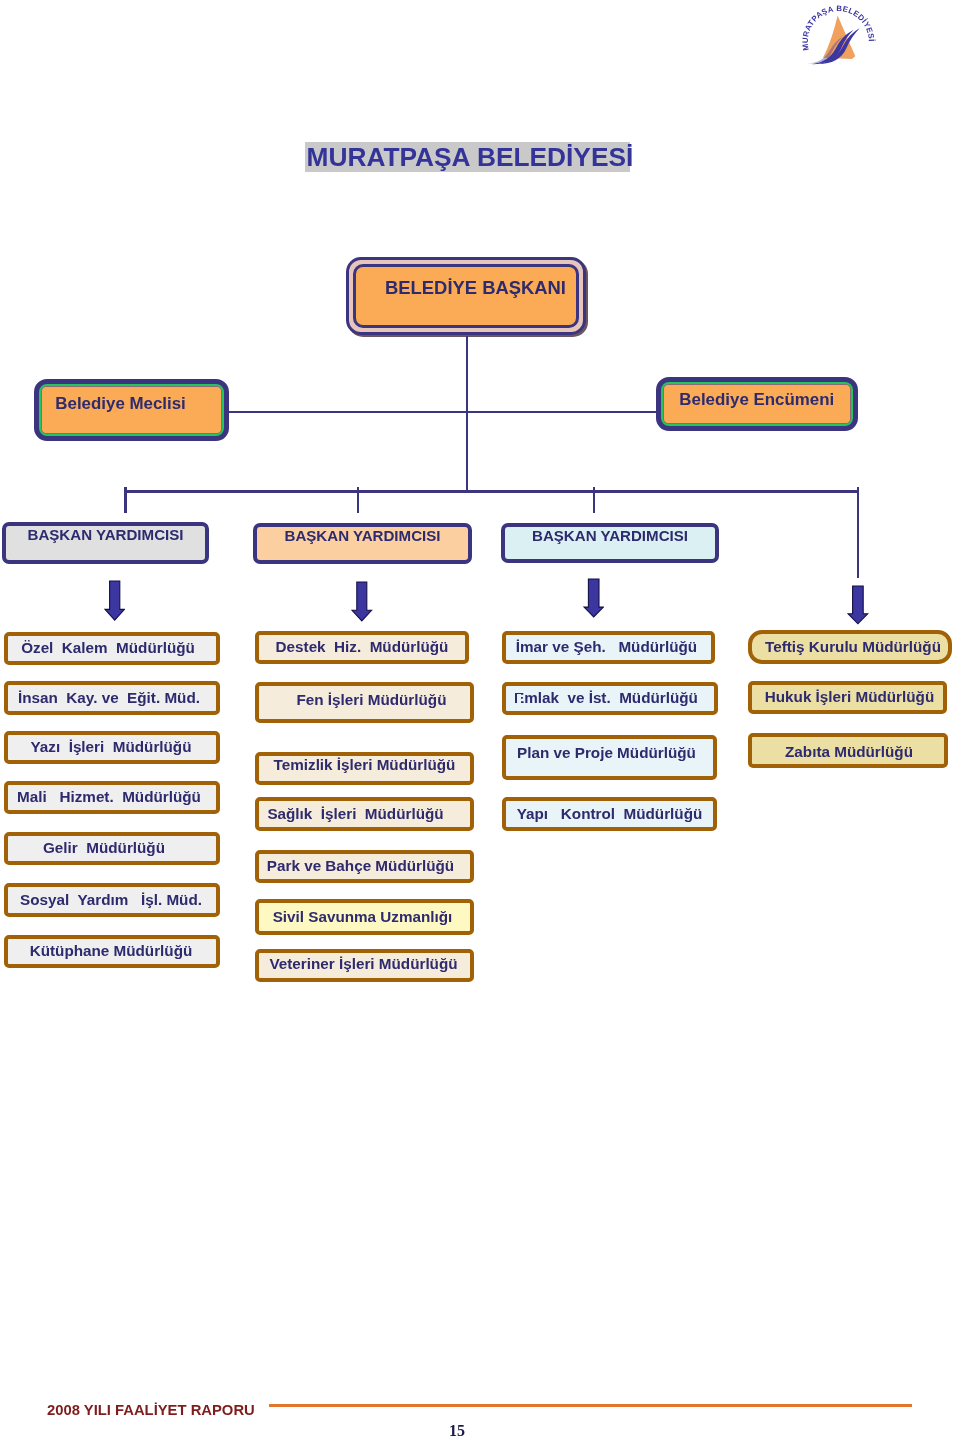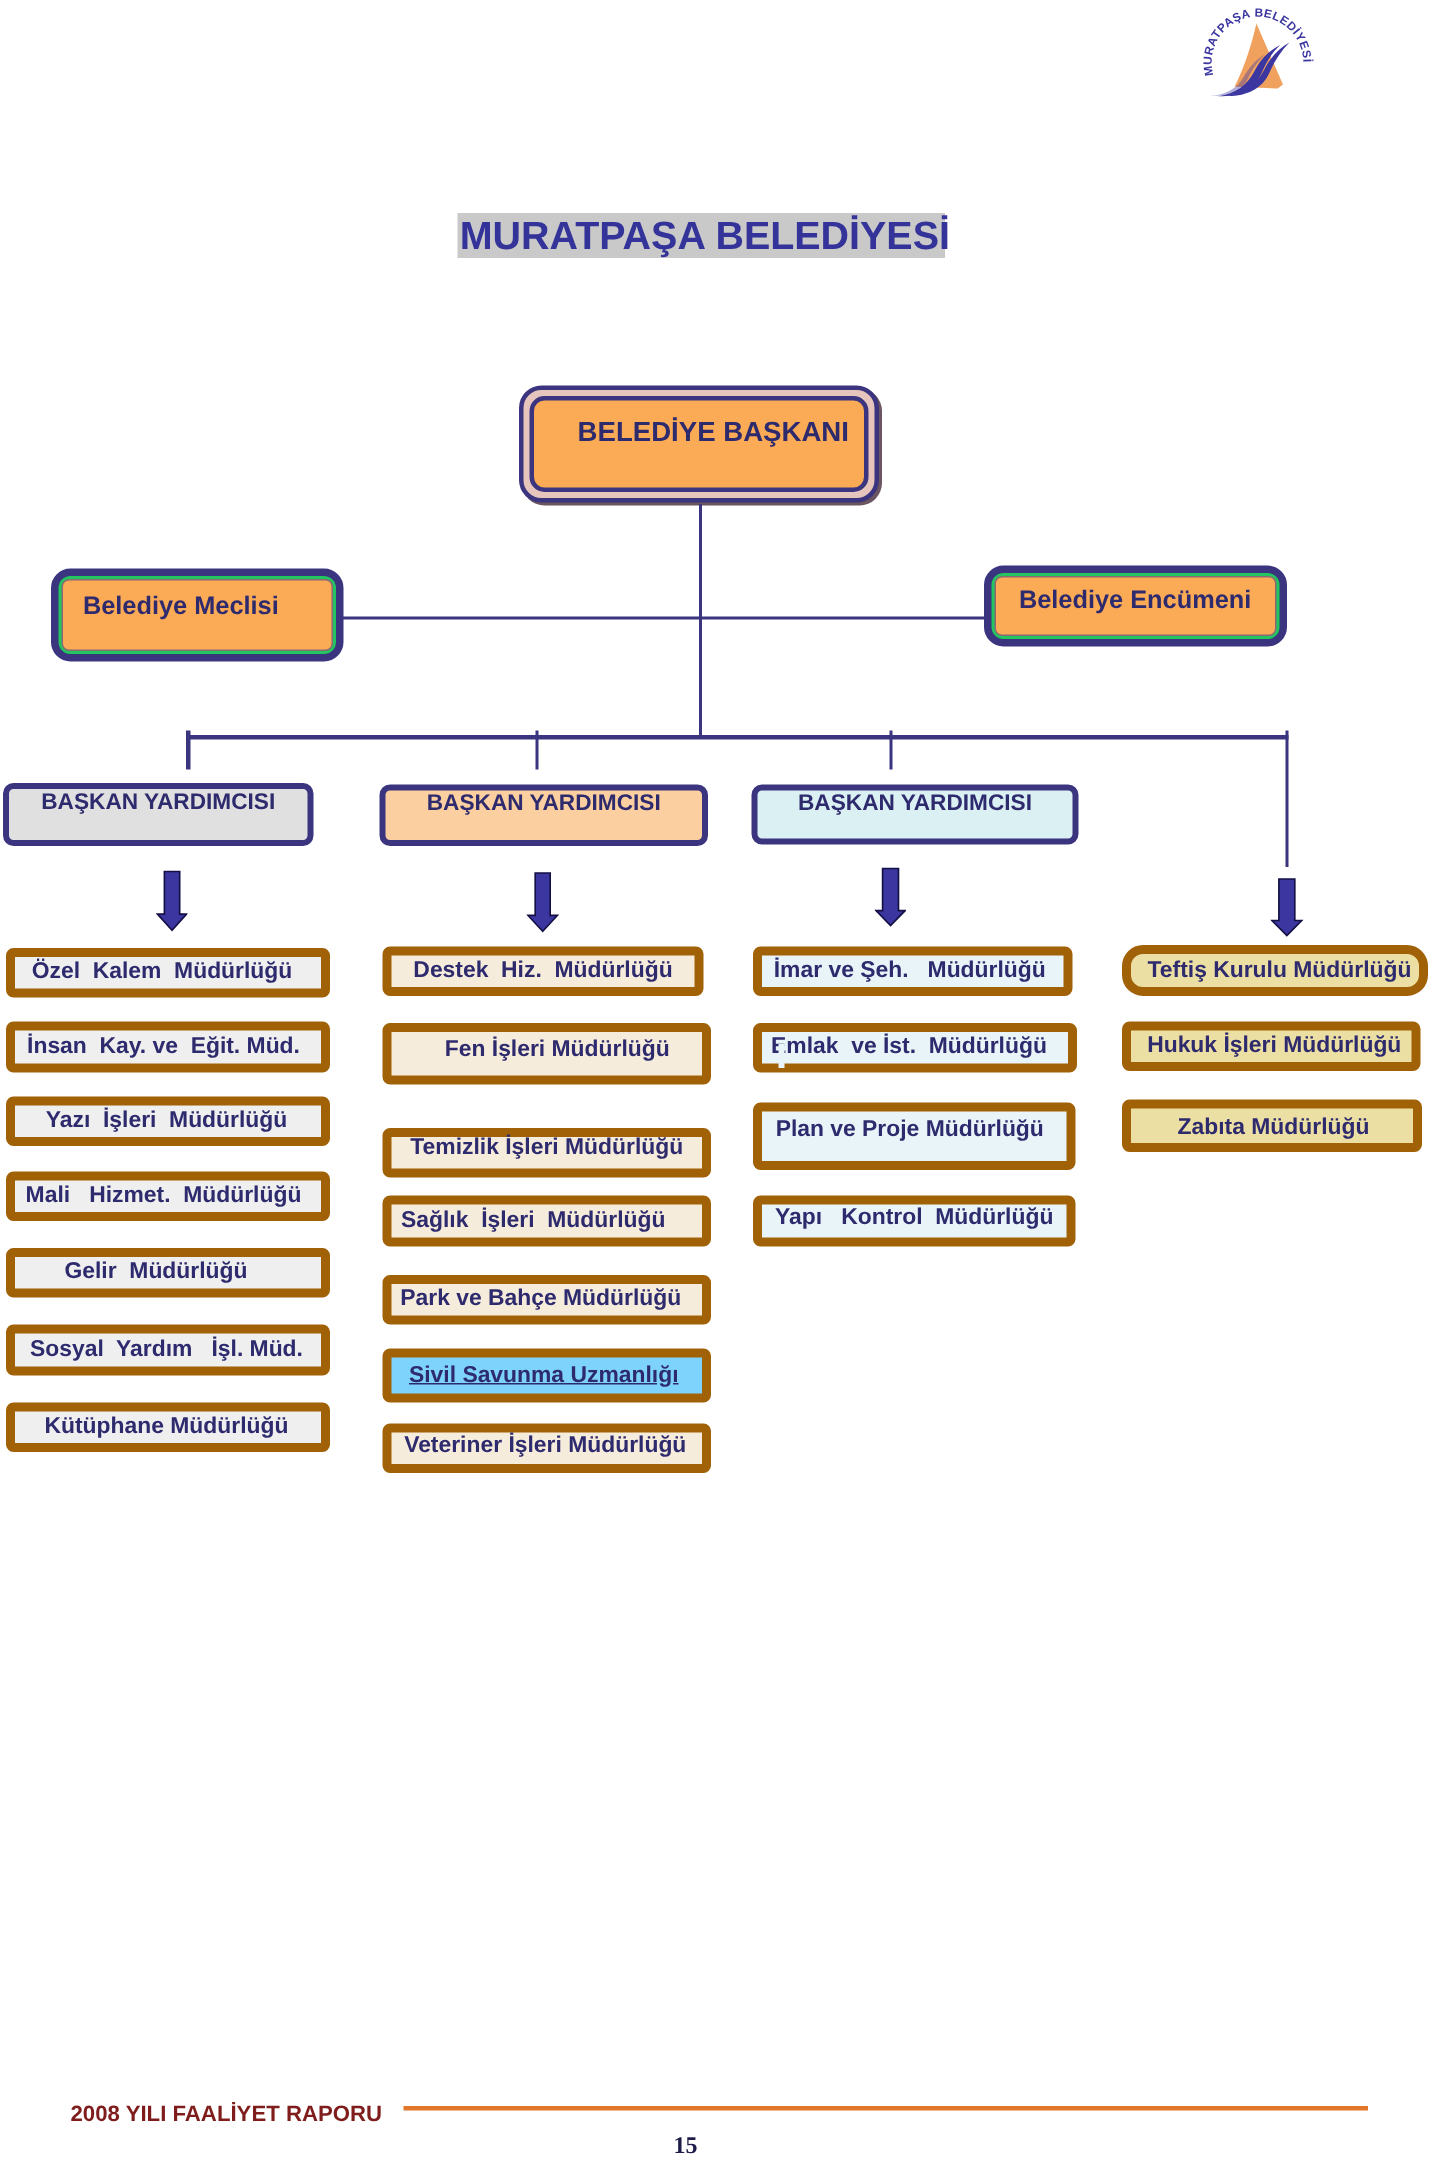--- a/index.html
+++ b/index.html
@@ -2,21 +2,21 @@
 <html><head>
 <meta charset="utf-8">
 <title>MURATPAŞA BELEDİYESİ</title>
 <style>
   html,body{margin:0;padding:0;background:#fff;}
   body{width:960px;height:1440px;font-family:"Liberation Sans",sans-serif;position:relative;overflow:hidden;}
   .page{position:absolute;left:0;top:0;width:960px;height:1440px;background:#fff;}
   .logo{position:absolute;left:785px;top:0px;width:110px;height:75px;}
   .title-wrap{position:absolute;left:304.5px;top:142px;height:30px;width:325px;background:#c9c9c9;display:flex;align-items:flex-end;}
   .title-text{color:#333399;font-weight:bold;font-size:26.3px;white-space:nowrap;margin-left:2px;line-height:1;padding-bottom:2px;}
-  .node{position:absolute;box-sizing:border-box;border:6px solid #a16207;border-radius:5px;
+  .node{position:absolute;box-sizing:border-box;border:4px solid #a16207;border-radius:5px;
         display:flex;align-items:center;justify-content:center;color:#2e2a6e;font-weight:bold;
         text-align:center;line-height:1.1;}
   .node span{display:block;white-space:pre;}
   .glyph-mask{position:absolute;display:block;}
   .root-ring1{position:absolute;box-sizing:border-box;border:3px solid #3b3580;border-radius:15px;background:#e6c6bc;padding:4.4px;
               box-shadow:2px 2px 0 0 #6a5560;}
   .root-ring2{box-sizing:border-box;width:100%;height:100%;border:3px solid #3b3580;border-radius:10px;background:#fbab55;padding:0;
               display:flex;align-items:flex-start;justify-content:center;}
   .root-ring3{box-sizing:border-box;width:100%;display:flex;align-items:flex-start;justify-content:center;padding-top:10px;padding-right:9px;}
   .root-label{color:#2e2a6e;font-weight:bold;font-size:18.4px;white-space:nowrap;margin-left:28px;}
@@ -132,21 +132,21 @@
 </div>
 <div class="node" style="left:255px;top:752px;width:219px;height:33px;background:#f6ecdb;font-size:15.25px;padding-bottom:6px;">
   <span>Temizlik İşleri Müdürlüğü</span>
 </div>
 <div class="node" style="left:255px;top:797px;width:219px;height:34px;background:#f6ecdb;font-size:15.25px;padding-right:18px;">
   <span>Sağlık  İşleri  Müdürlüğü</span>
 </div>
 <div class="node" style="left:255px;top:850px;width:219px;height:33px;background:#f6ecdb;font-size:15.25px;padding-right:8px;">
   <span>Park ve Bahçe Müdürlüğü</span>
 </div>
-<div class="node" style="left:255px;top:899px;width:219px;height:36px;background:#7dd3fc;font-size:15.25px;padding-right:4px;text-decoration:underline;">
+<div class="node" style="left:255px;top:899px;width:219px;height:36px;background:#fef9c3;font-size:15.25px;padding-right:4px;">
   <span>Sivil Savunma Uzmanlığı</span>
 </div>
 <div class="node" style="left:255px;top:949px;width:219px;height:33px;background:#f6ecdb;font-size:15.25px;padding-right:2px;padding-bottom:2px;">
   <span>Veteriner İşleri Müdürlüğü</span>
 </div>
 <div class="node" style="left:502px;top:631px;width:213px;height:33px;background:#e8f4f7;font-size:15.25px;padding-right:4px;">
   <span>İmar ve Şeh.   Müdürlüğü</span>
 </div>
 <div class="node" style="left:502px;top:682px;width:216px;height:33px;background:#e8f4f7;font-size:15.25px;padding-right:8px;">
   <span>Emlak  ve İst.  Müdürlüğü</span>

